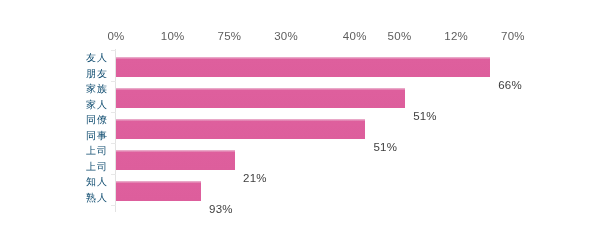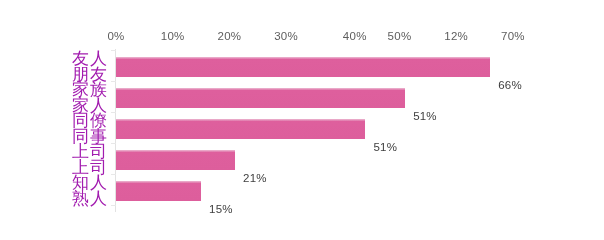--- a/index.html
+++ b/index.html
@@ -100,38 +100,38 @@
     width: 70px;
     height: 31px;
     text-align: right;
   }
   .cat-wrap .inner {
     position: absolute;
     right: 4px;
     top: -2px;
     text-align: right;
     font-family: "DejaVu Sans", sans-serif;
-    font-size: 17px;
-    color: #a21caf;
+    font-size: 10px;
+    color: #0c4a6e;
     line-height: 16px;
     letter-spacing: 1px;
   }
   .cat-wrap .inner span {
     display: block;
   }
 </style>
 </head>
 <body>
 
 <div id="chart-root">
 
   <div class="x-axis">
     <div class="x-tick-label" style="left: 116px;">0%</div>
     <div class="x-tick-label" style="left: 172.7px;">10%</div>
-    <div class="x-tick-label" style="left: 229.4px;">20%</div>
+    <div class="x-tick-label" style="left: 229.4px;">75%</div>
     <div class="x-tick-label" style="left: 286.1px;">30%</div>
     <div class="x-tick-label" style="left: 342.8px; margin-left: 12px;">40%</div>
     <div class="x-tick-label" style="left: 399.5px;">50%</div>
     <div class="x-tick-label" style="left: 456.2px;">12%</div>
     <div class="x-tick-label" style="left: 512.9px;">70%</div>
   </div>
 
   <div>
     <div class="cat-wrap" style="top:52px;">
       <div class="inner">
@@ -186,17 +186,17 @@
     <div class="band" style="top:62px;">
       <div class="bar" style="width: 249.48px;"></div>
       <div class="bar-value" style="left: 257.48px;">51%</div>
     </div>
     <div class="band" style="top:93px;">
       <div class="bar" style="width: 119.07px;"></div>
       <div class="bar-value" style="left: 127.07px;">21%</div>
     </div>
     <div class="band" style="top:124px;">
       <div class="bar" style="width: 85.05px;"></div>
-      <div class="bar-value" style="left: 93.05px;">15%</div>
+      <div class="bar-value" style="left: 93.05px;">93%</div>
     </div>
   </div>
 
 </div>
 
 </body></html>

